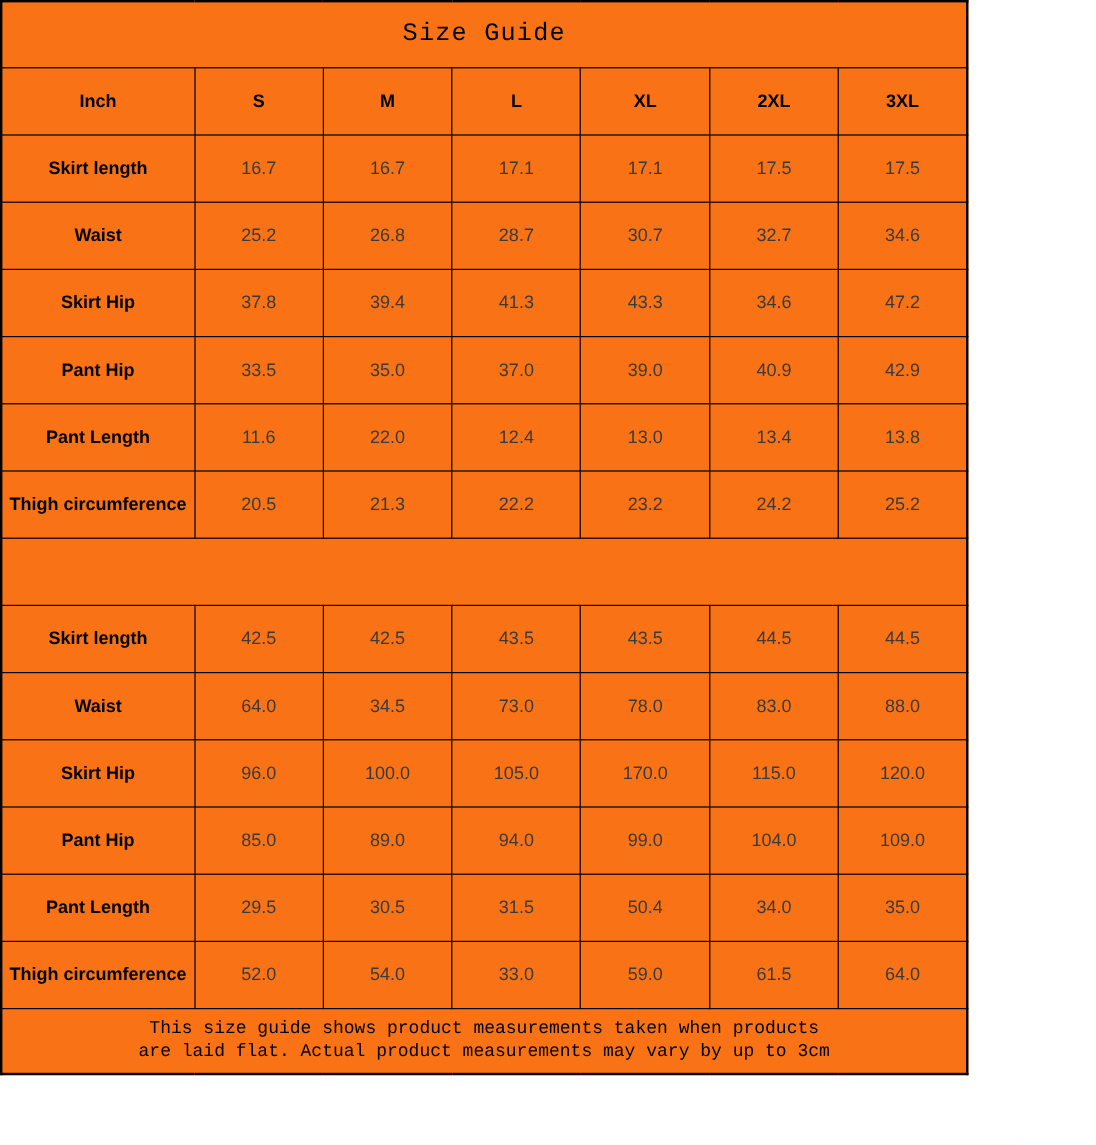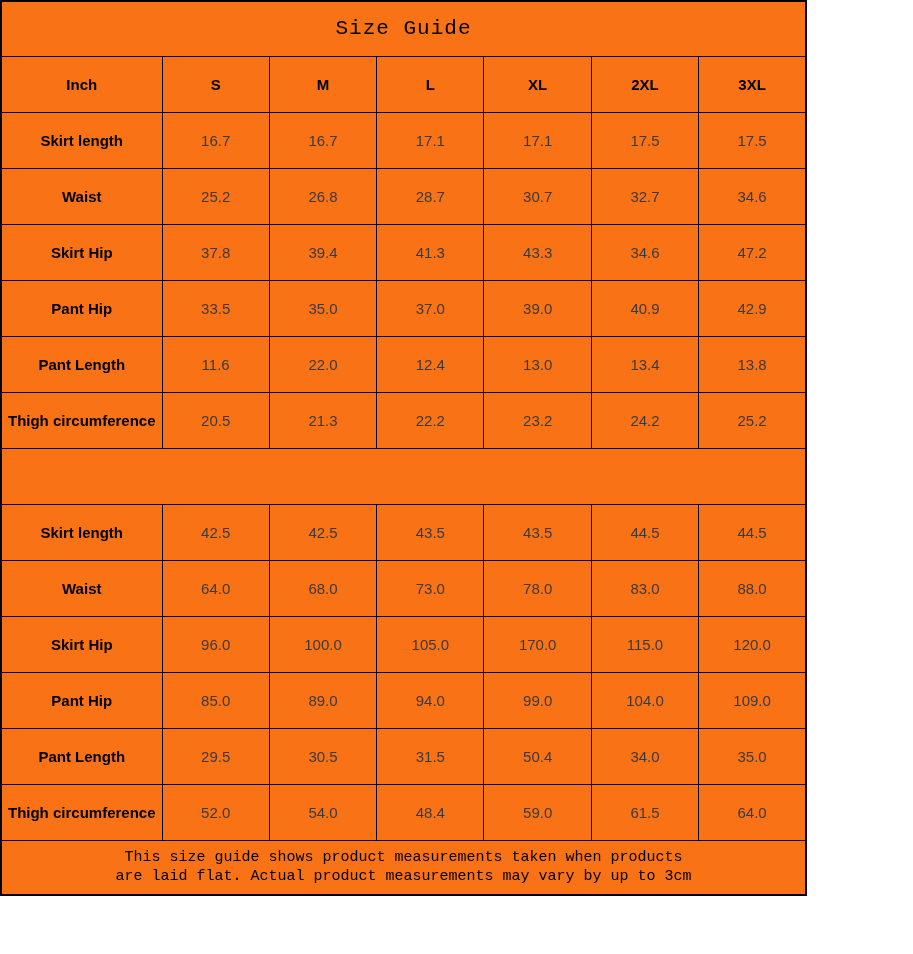--- a/index.html
+++ b/index.html
@@ -168,21 +168,21 @@
         <td class="value-cell">42.5</td>
         <td class="value-cell">42.5</td>
         <td class="value-cell">43.5</td>
         <td class="value-cell">43.5</td>
         <td class="value-cell">44.5</td>
         <td class="value-cell">44.5</td>
       </tr>
       <tr class="data-row">
         <td class="label-cell">Waist</td>
         <td class="value-cell">64.0</td>
-        <td class="value-cell">68.0</td>
+        <td class="value-cell">34.5</td>
         <td class="value-cell">73.0</td>
         <td class="value-cell">78.0</td>
         <td class="value-cell">83.0</td>
         <td class="value-cell">88.0</td>
       </tr>
       <tr class="data-row">
         <td class="label-cell">Skirt Hip</td>
         <td class="value-cell">96.0</td>
         <td class="value-cell">100.0</td>
         <td class="value-cell">105.0</td>
@@ -205,21 +205,21 @@
         <td class="value-cell">30.5</td>
         <td class="value-cell">31.5</td>
         <td class="value-cell">50.4</td>
         <td class="value-cell">34.0</td>
         <td class="value-cell">35.0</td>
       </tr>
       <tr class="data-row">
         <td class="label-cell">Thigh circumference</td>
         <td class="value-cell">52.0</td>
         <td class="value-cell">54.0</td>
-        <td class="value-cell">48.4</td>
+        <td class="value-cell">33.0</td>
         <td class="value-cell">59.0</td>
         <td class="value-cell">61.5</td>
         <td class="value-cell">64.0</td>
       </tr>
     </tbody>
   <tbody>
     <tr class="footer-row">
       <td colspan="7">
         <div>This size guide shows product measurements taken when products</div>
         <div>are laid flat. Actual product measurements may vary by up to 3cm</div>

